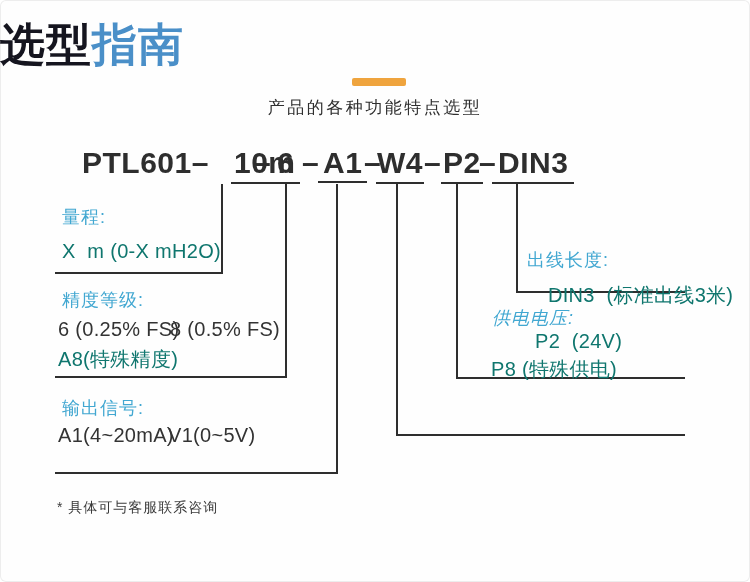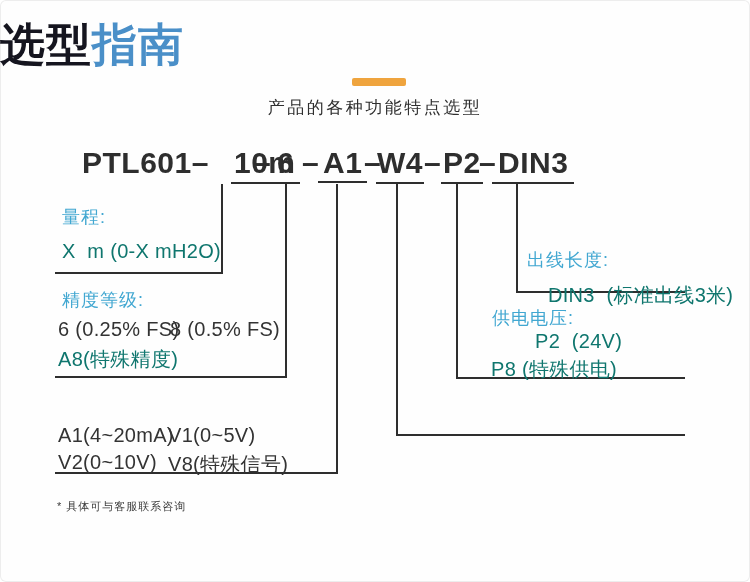--- a/index.html
+++ b/index.html
@@ -78,28 +78,28 @@
   .acc-row{grid-template-columns:112px auto;left:58px;top:318px;}
   .out-row1{grid-template-columns:110px auto;left:58px;top:424px;}
   .out-row2{grid-template-columns:110px auto;left:58px;top:451px;}
   .lbl-range{left:62px;top:205px;}
   .val-range{left:62px;top:240px;}
   .lbl-acc{left:62px;top:288px;}
   .val-acc2{left:58px;top:346px;}
   .lbl-out{left:62px;top:396px;}
   .lbl-cable{left:527px;top:248px;}
   .val-cable{left:548px;top:272px;margin-top:10px;}
-  .lbl-power{left:492px;top:306px;}
+  .lbl-power{left:492px;top:306px;font-style:italic;}
   .val-power1{left:491px;top:330px;margin-left:44px;}
   .val-power2{left:491px;top:356px;}
   .lbl-struct{left:477px;top:392px;}
   .val-struct{left:476px;top:415px;}
   
   .footnote{
-    position:absolute;left:57px;top:499px;font-size:11px;color:#3a3a3a;
+    position:absolute;left:57px;top:499px;font-size:14px;color:#3a3a3a;
     white-space:pre;letter-spacing:1px;
   }
 </style>
 </head>
 <body>
 
 <div class="canvas">
 
   <div class="title"><span>选型</span><span class="accent">指南</span></div>
   <div class="title-dash"></div>
@@ -134,27 +134,24 @@
   <div class="lbl lbl-range">量程:</div>
   <div class="val val-range">X  m (0-X mH2O)</div>
 
   <div class="lbl lbl-acc">精度等级:</div>
   <div class="row2col acc-row">
     <span>6 (0.25% FS)</span>
     <span>8 (0.5% FS)</span>
   </div>
   <div class="val val-acc2">A8(特殊精度)</div>
 
+  <div class="lbl lbl-out">输出信号:</div>
   <div class="row2col out-row1">
     <span>A1(4~20mA)</span>
     <span>V1(0~5V)</span>
-  </div>
-  <div class="row2col out-row2">
-    <span>V2(0~10V)</span>
-    <span>V8(特殊信号)</span>
   </div>
 
   <div class="lbl lbl-cable">出线长度:</div>
   <div class="val val-cable">DIN3  (标准出线3米)</div>
 
   <div class="lbl lbl-power">供电电压:</div>
   <div class="val val-power1">P2  (24V)</div>
   <div class="val val-power2">P8 (特殊供电)</div>
 
 

